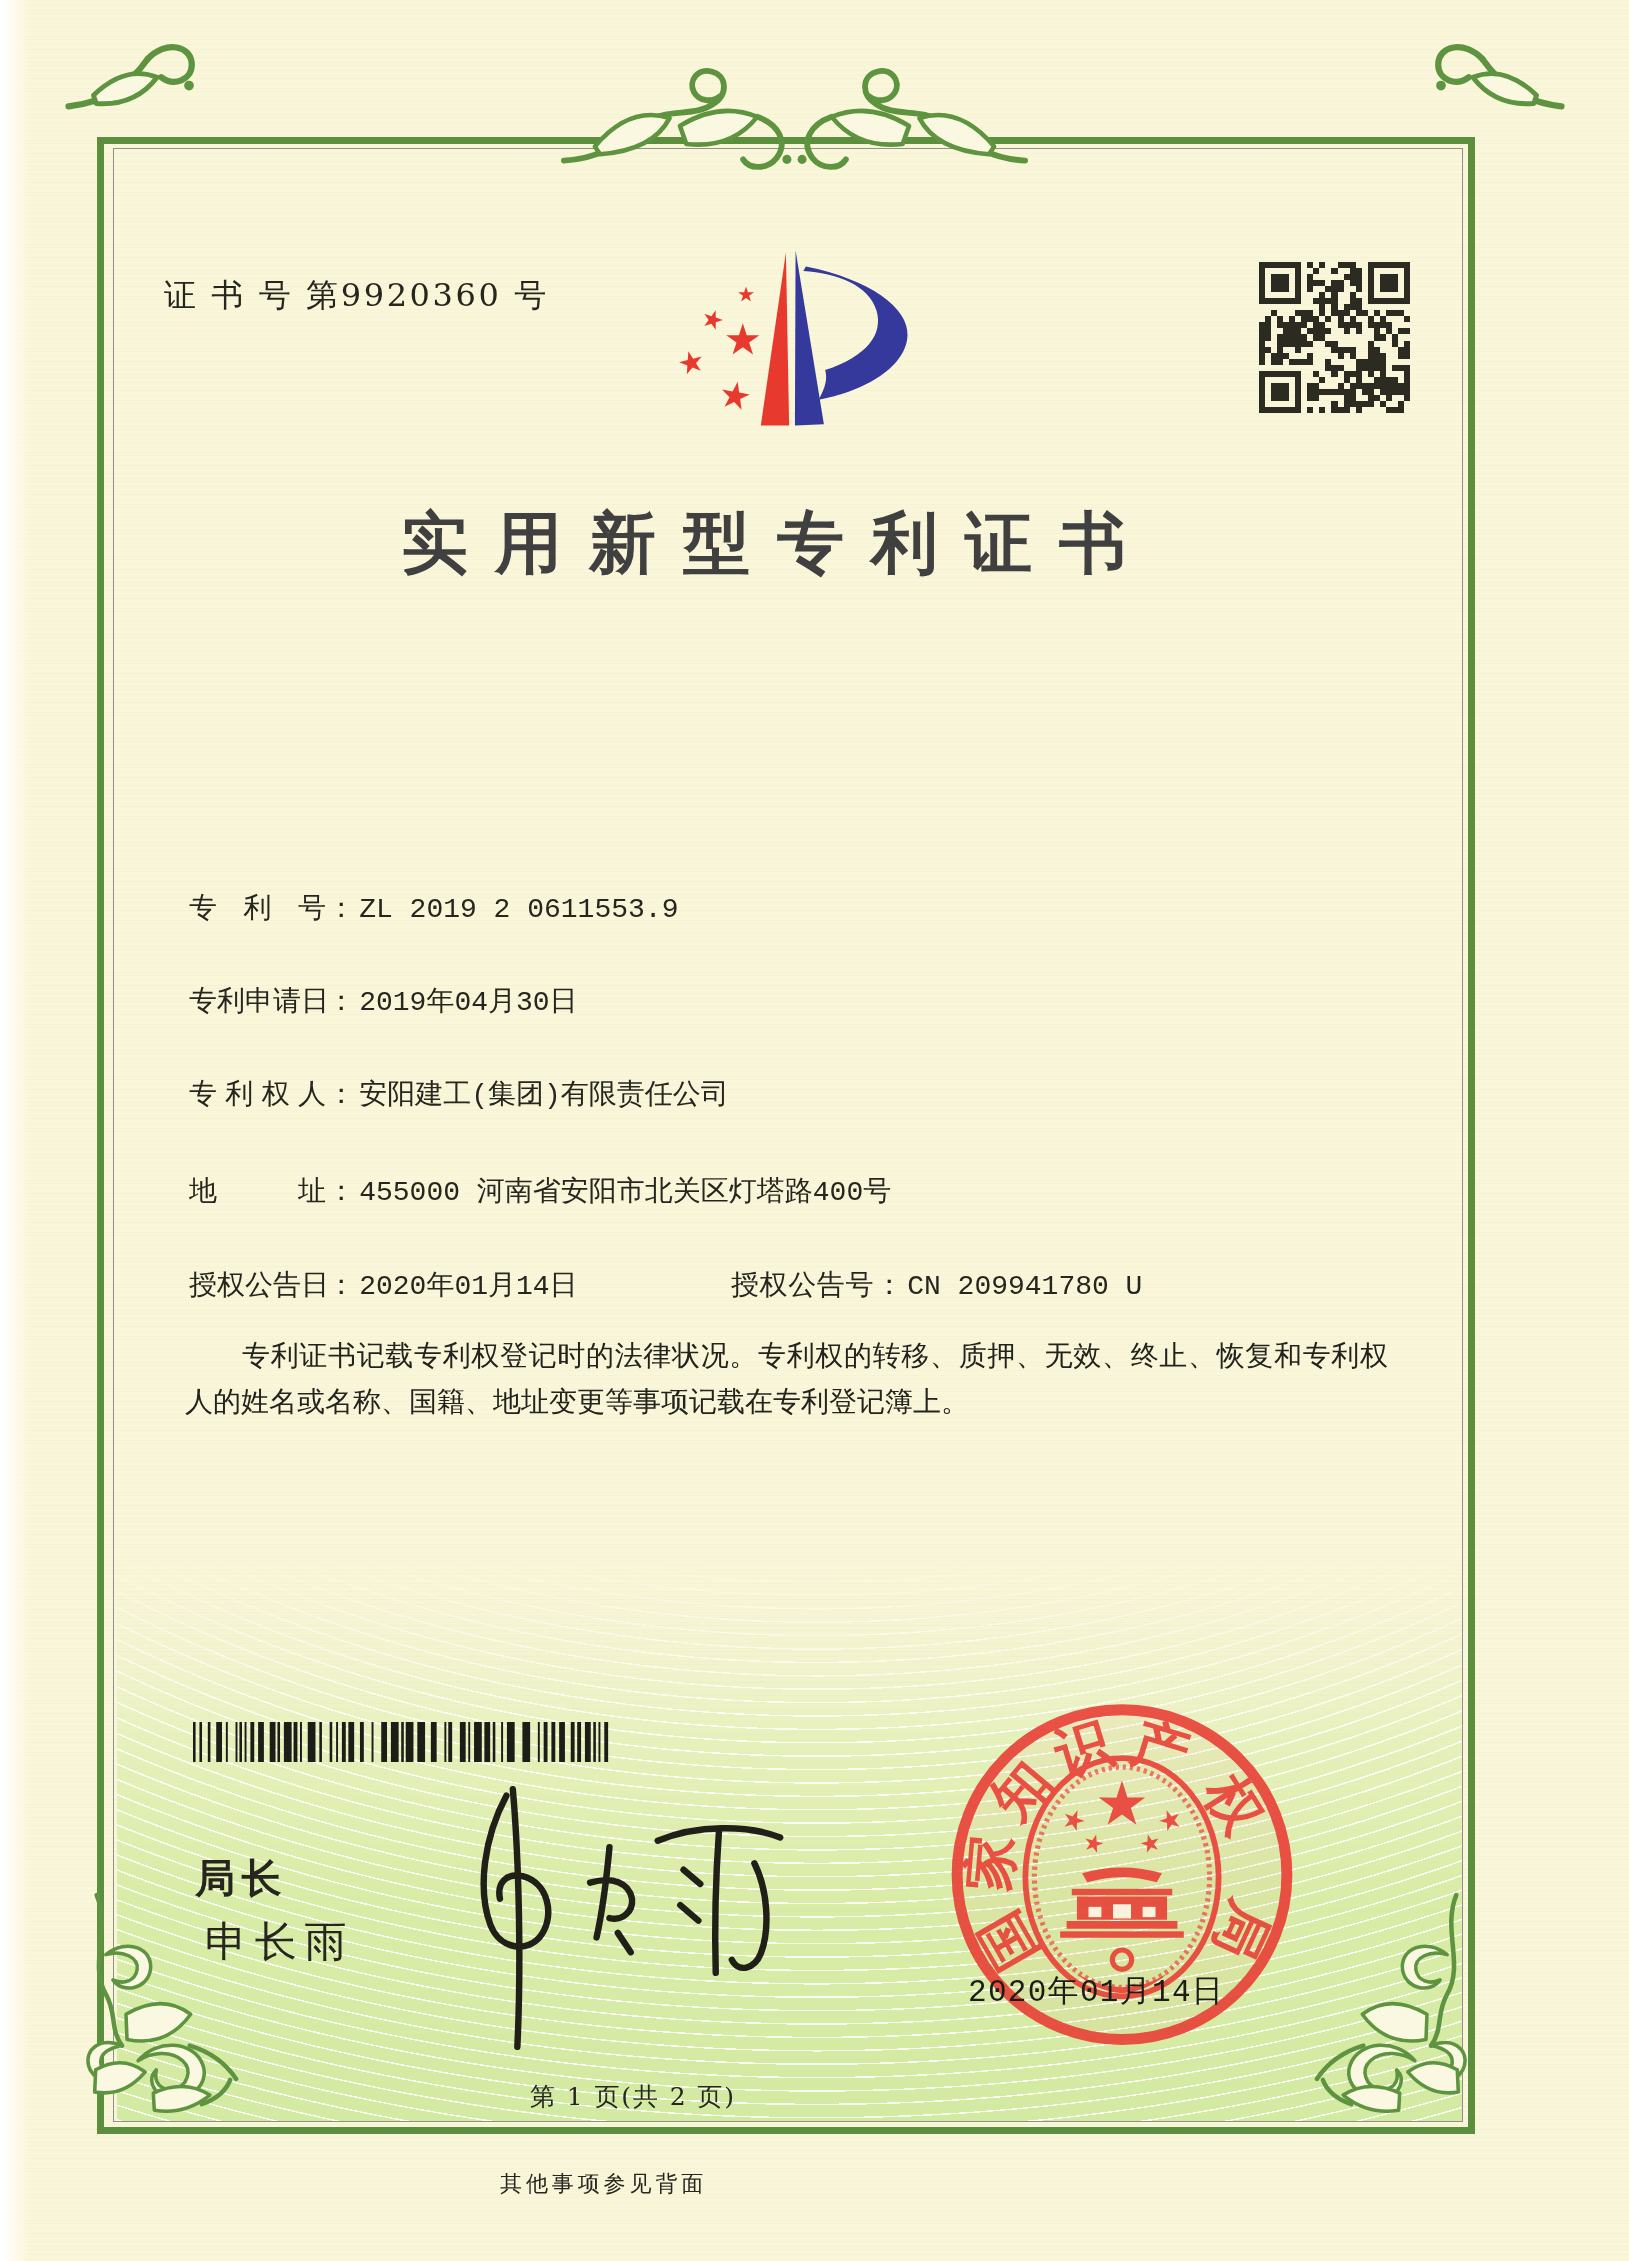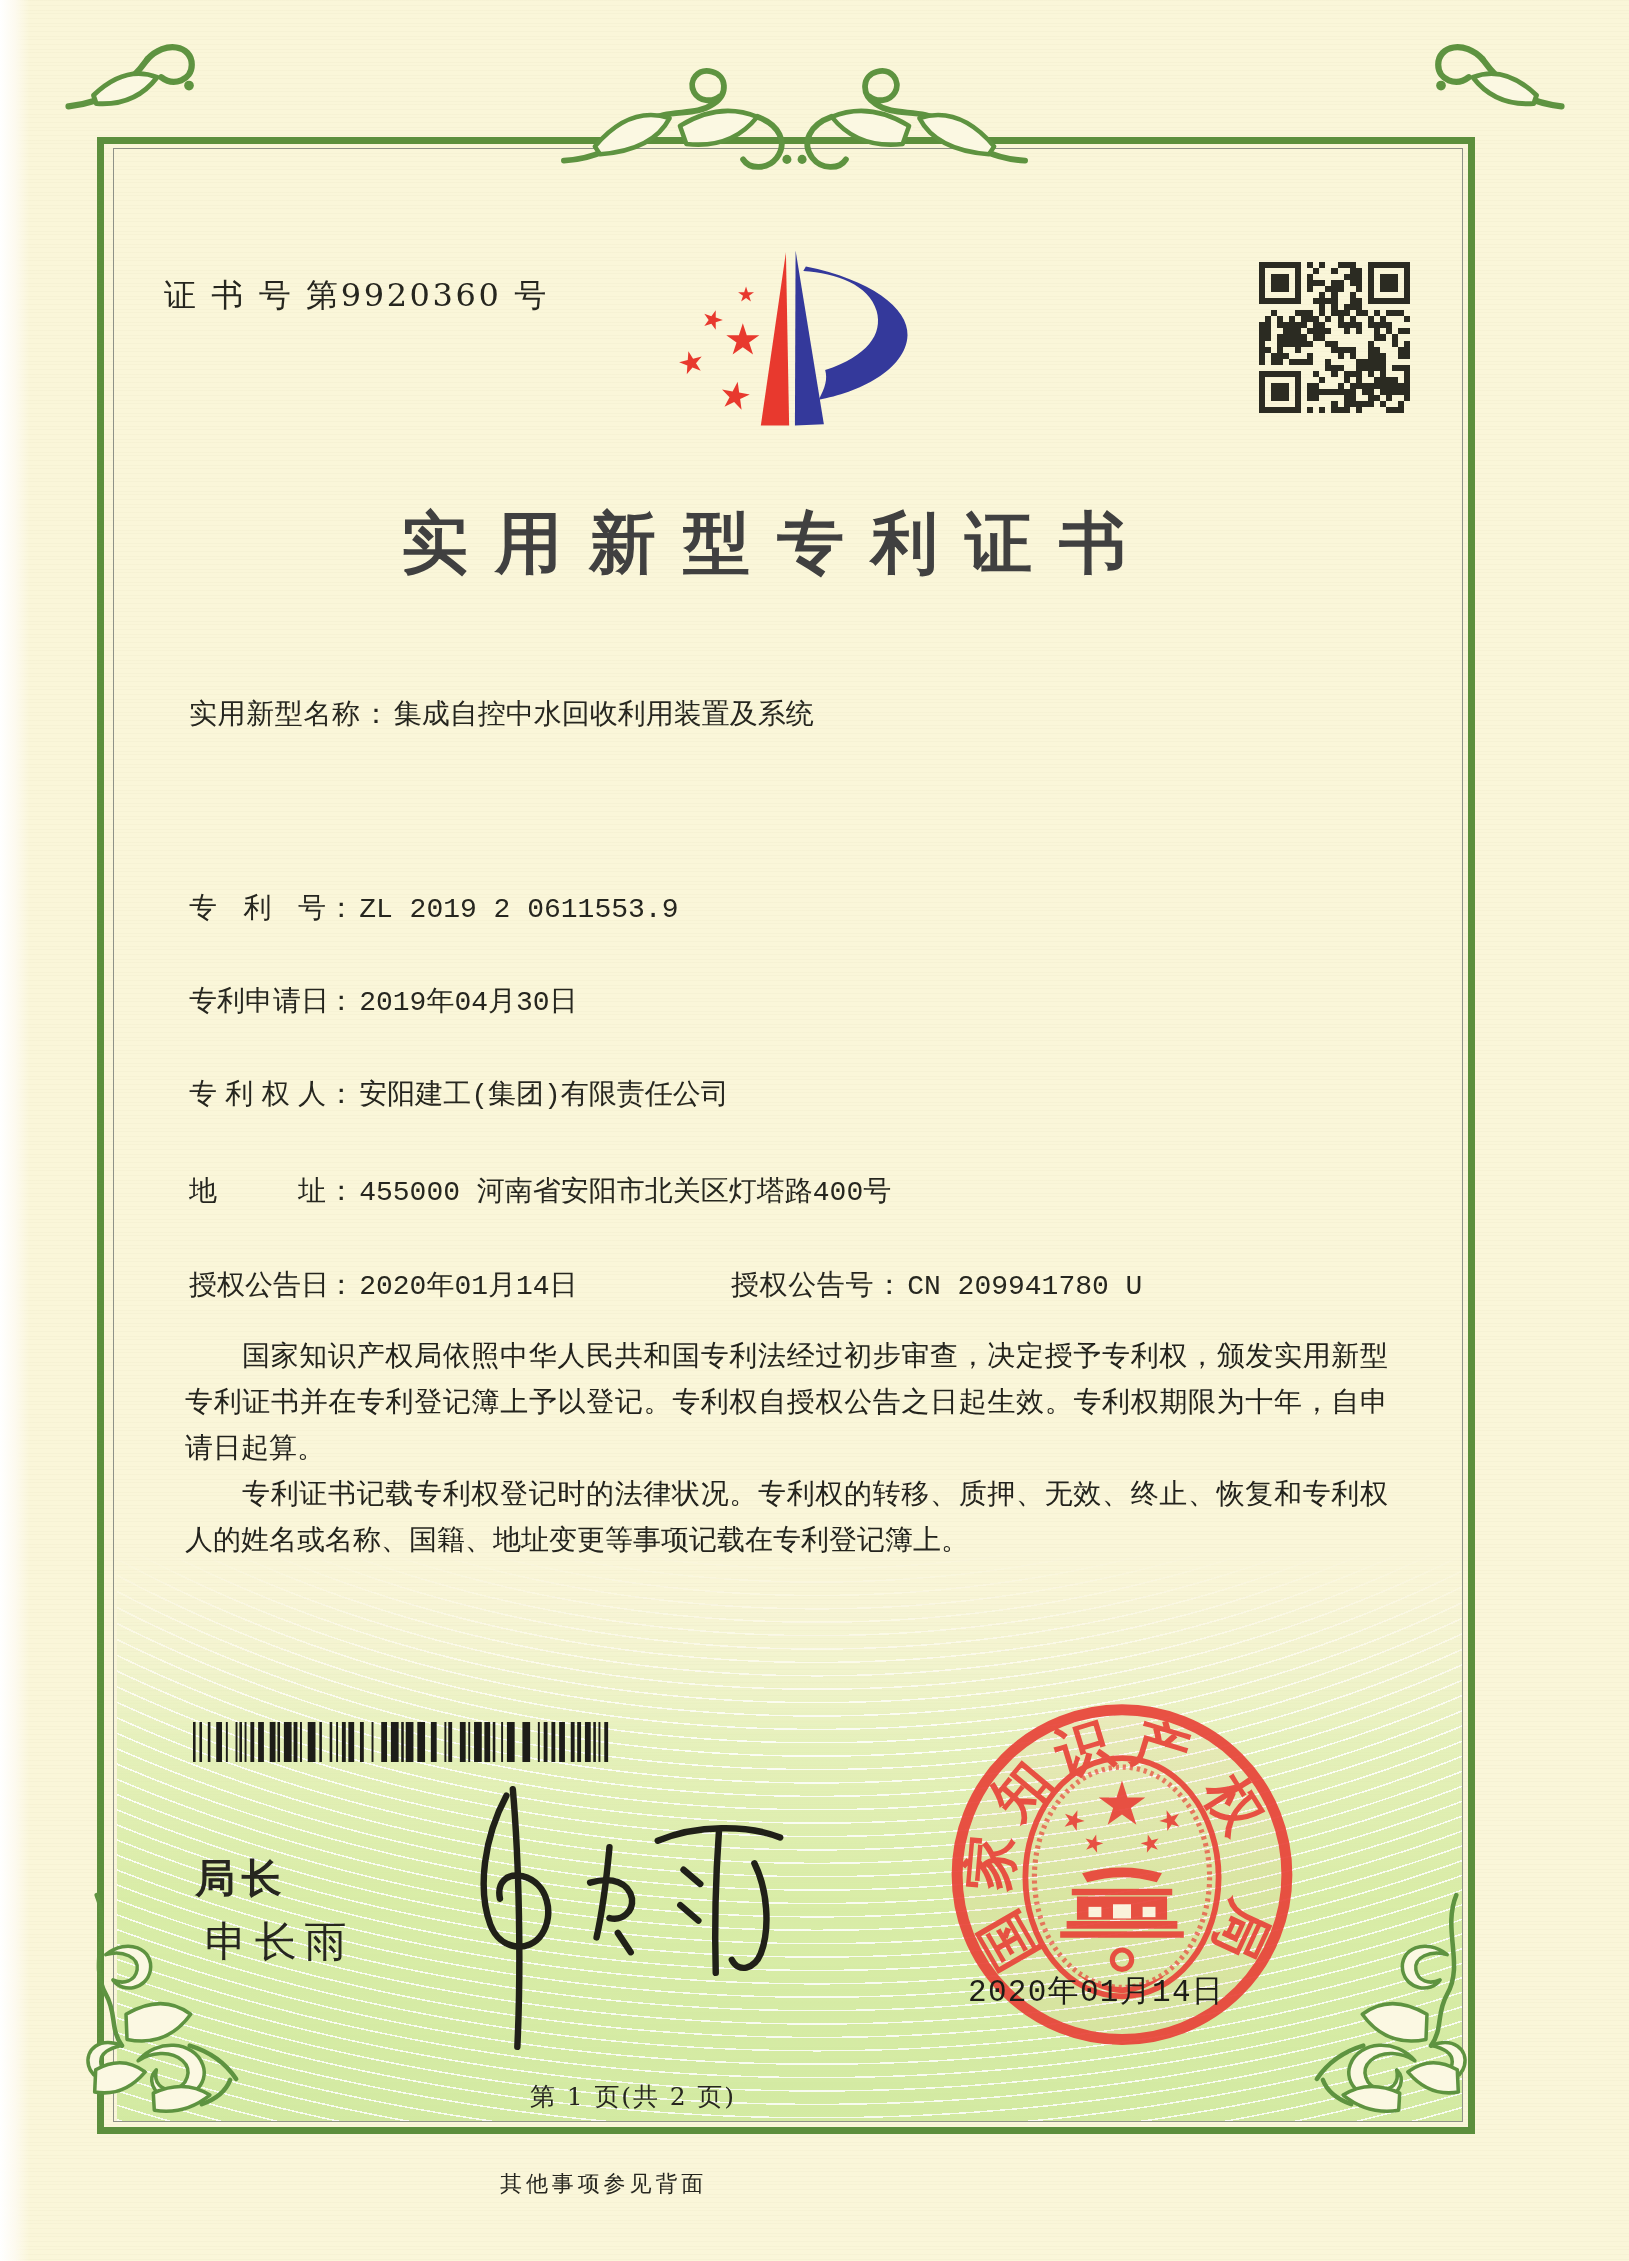--- a/index.html
+++ b/index.html
@@ -440,44 +440,40 @@
         <rect x="16" y="16" width="5" height="1" fill="#2b2b22"></rect>
         <rect x="16" y="20" width="5" height="1" fill="#2b2b22"></rect>
         <rect x="16" y="17" width="1" height="3" fill="#2b2b22"></rect>
         <rect x="20" y="17" width="1" height="3" fill="#2b2b22"></rect>
         <rect x="18" y="18" width="1" height="1" fill="#2b2b22"></rect>
       </g>
     </svg>
 
   <div class="content title">实用新型专利证书</div>
 
-  <div class="content frow" style="top:695px">
-    <span class="flabel wide">实用新型名称</span><span class="fcolon">：</span><span class="fvalue">集成自控中水回收利用装置及系统</span>
-  </div>
   <div class="content frow" style="top:889px">
     <span class="flabel">专利号</span><span class="fcolon">：</span><span class="fvalue">ZL 2019 2 0611553.9</span>
   </div>
   <div class="content frow" style="top:982px">
     <span class="flabel">专利申请日</span><span class="fcolon">：</span><span class="fvalue">2019年04月30日</span>
   </div>
   <div class="content frow" style="top:1075px">
     <span class="flabel">专利权人</span><span class="fcolon">：</span><span class="fvalue">安阳建工(集团)有限责任公司</span>
   </div>
   <div class="content frow" style="top:1172px">
     <span class="flabel">地址</span><span class="fcolon">：</span><span class="fvalue">455000 河南省安阳市北关区灯塔路400号</span>
   </div>
   <div class="content frow" style="top:1266px">
     <span class="flabel">授权公告日</span><span class="fcolon">：</span><span class="fvalue">2020年01月14日</span>
     <span class="fcol2">
       <span class="flabel wide">授权公告号</span><span class="fcolon">：</span><span class="fvalue">CN 209941780 U</span>
     </span>
   </div>
 
   <div class="content paras">
-    <p>国家知识产权局依照中华人民共和国专利法经过初步审查，决定授予专利权，颁发实用新型专利证书并在专利登记簿上予以登记。专利权自授权公告之日起生效。专利权期限为十年，自申请日起算。</p>
     <p>专利证书记载专利权登记时的法律状况。专利权的转移、质押、无效、终止、恢复和专利权人的姓名或名称、国籍、地址变更等事项记载在专利登记簿上。</p>
   </div>
 
   <svg class="barcode" width="419" height="40" viewBox="0 0 650 62">
       <g id="barcode-bars">
         <rect x="0" y="0" width="4" height="62" fill="#1d1d18"></rect>
         <rect x="10" y="0" width="4" height="62" fill="#1d1d18"></rect>
         <rect x="23" y="0" width="4" height="62" fill="#1d1d18"></rect>
         <rect x="36" y="0" width="9" height="62" fill="#1d1d18"></rect>
         <rect x="51" y="0" width="3" height="62" fill="#1d1d18"></rect>

